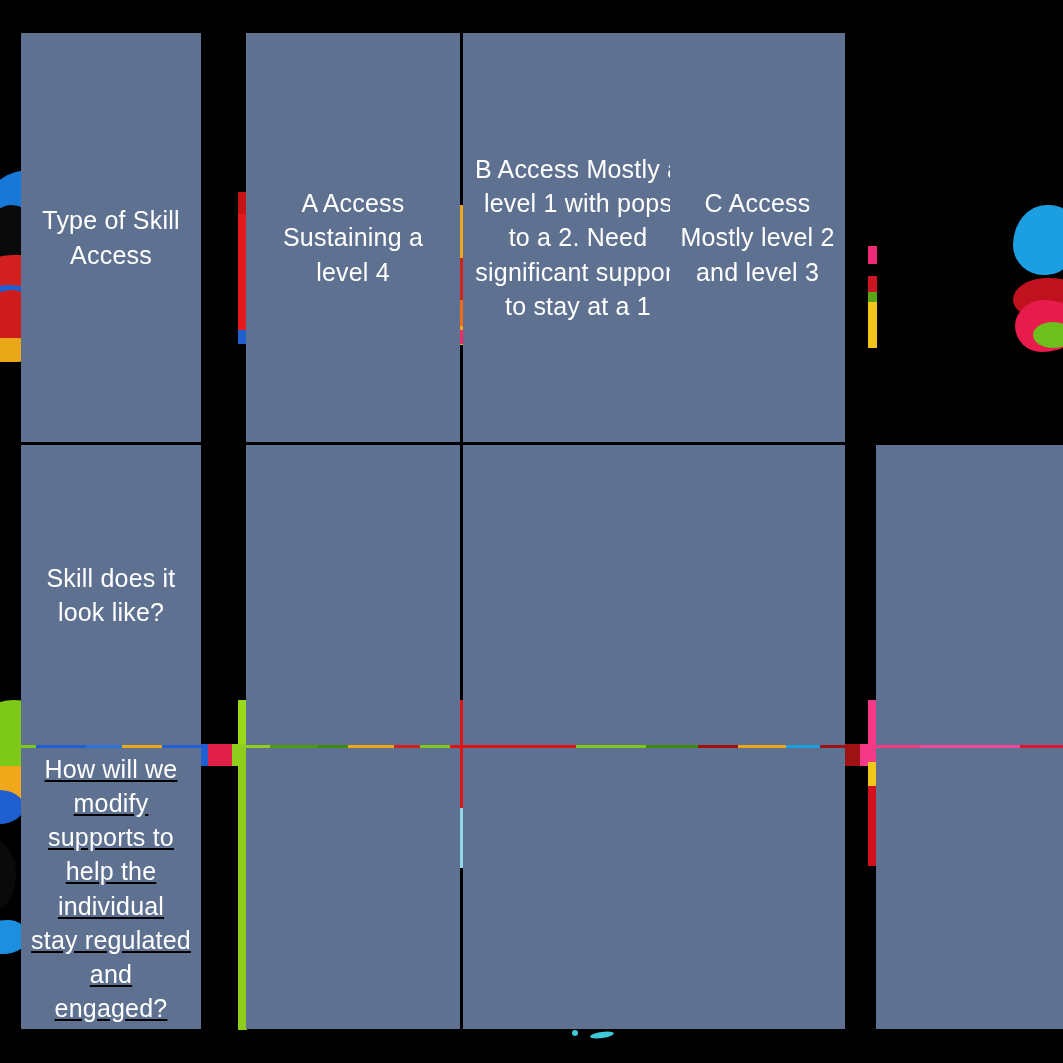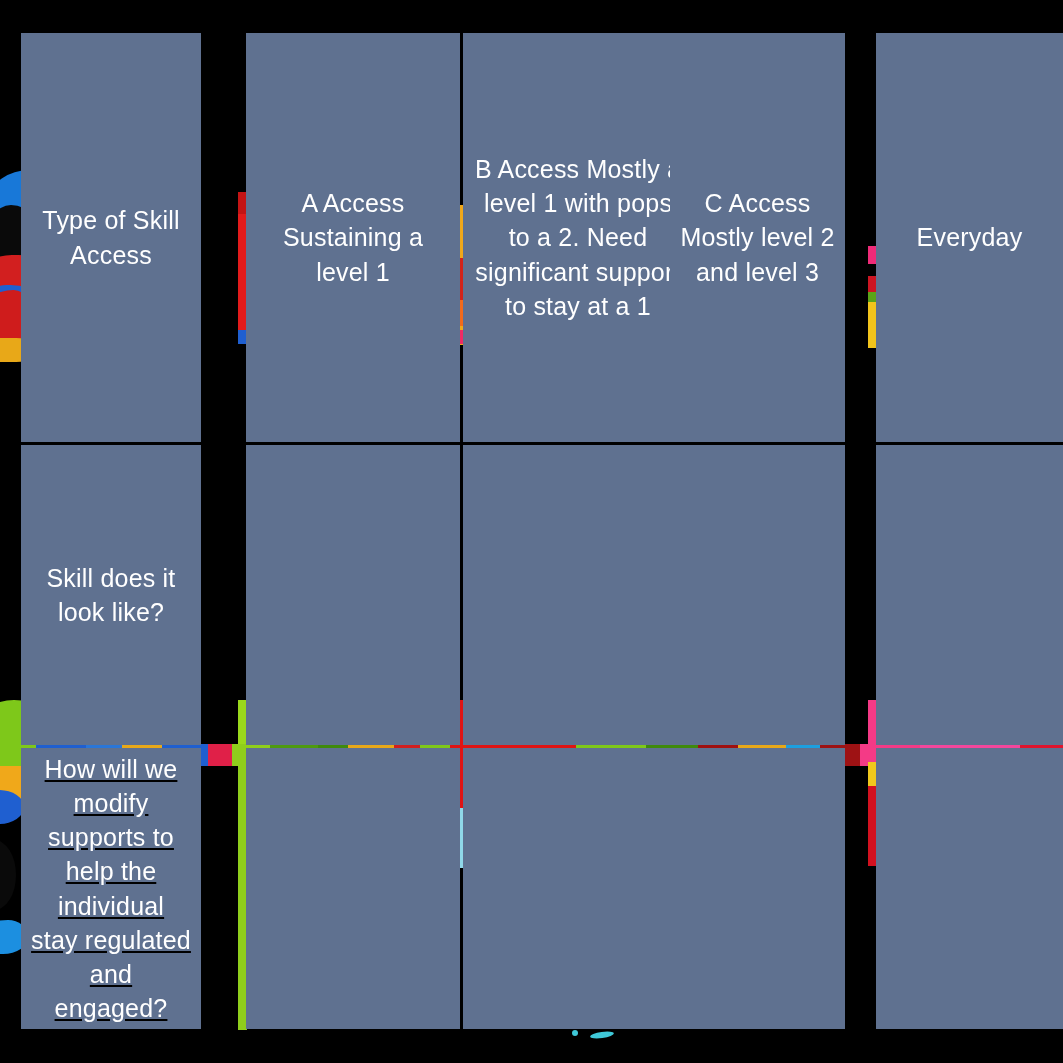--- a/index.html
+++ b/index.html
@@ -281,31 +281,28 @@
     <div class="speck"></div>
     <div class="speck2"></div>
   </div>
 
   <div class="grid">
 
     <div class="cell c1 r1">
       <div class="cell-text">Type of Skill Access</div>
     </div>
     <div class="cell c2 r1">
-      <div class="cell-text">A Access Sustaining a level 1</div>
+      <div class="cell-text">A Access Sustaining a level 4</div>
     </div>
     <div class="cell c3 r1">
       <div class="cell-text">B Access Mostly a level 1 with pops to a 2. Need significant support to stay at a 1</div>
     </div>
     <div class="cell c4 r1">
       <div class="cell-text">C Access Mostly level 2 and level 3</div>
     </div>
-    <div class="cell c5 r1">
-      <div class="cell-text">Everyday</div>
-    </div>
 
     <div class="cell c1 r2">
       <div class="cell-text">Skill does it look like?</div>
     </div>
     <div class="cell c2 r2 blank">
       
     </div>
     <div class="cell c3 r2 blank">
       
     </div>

